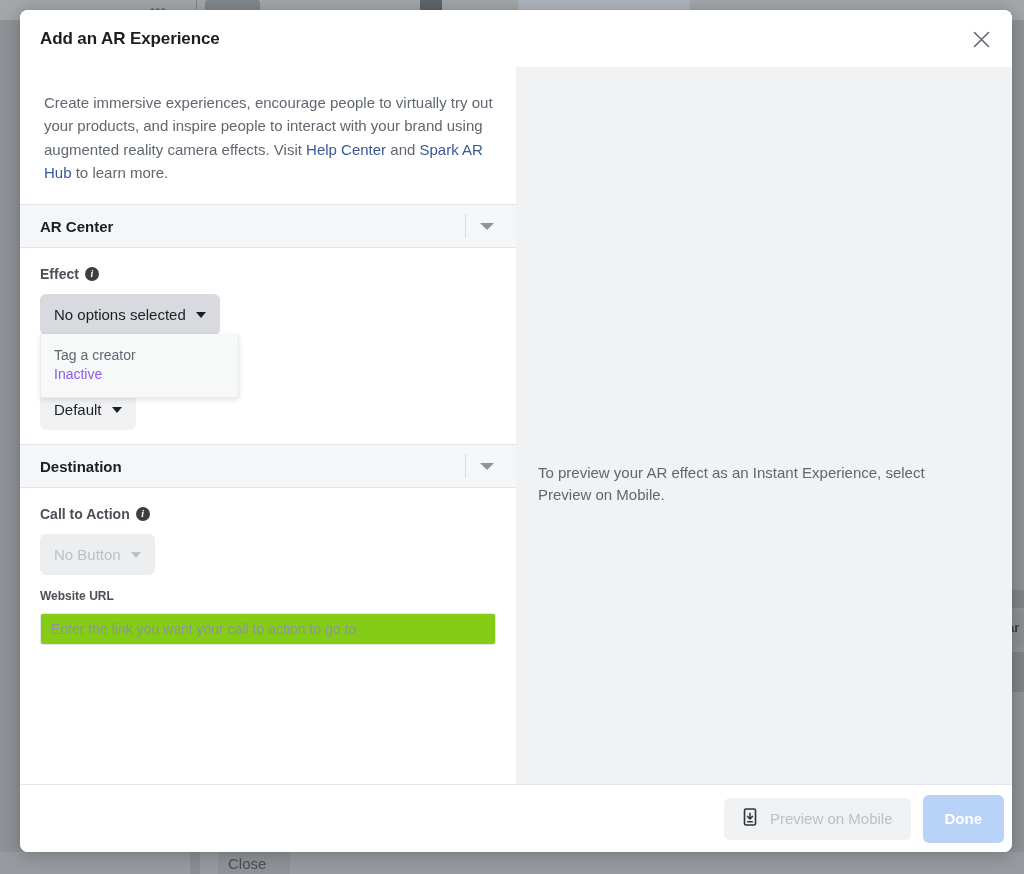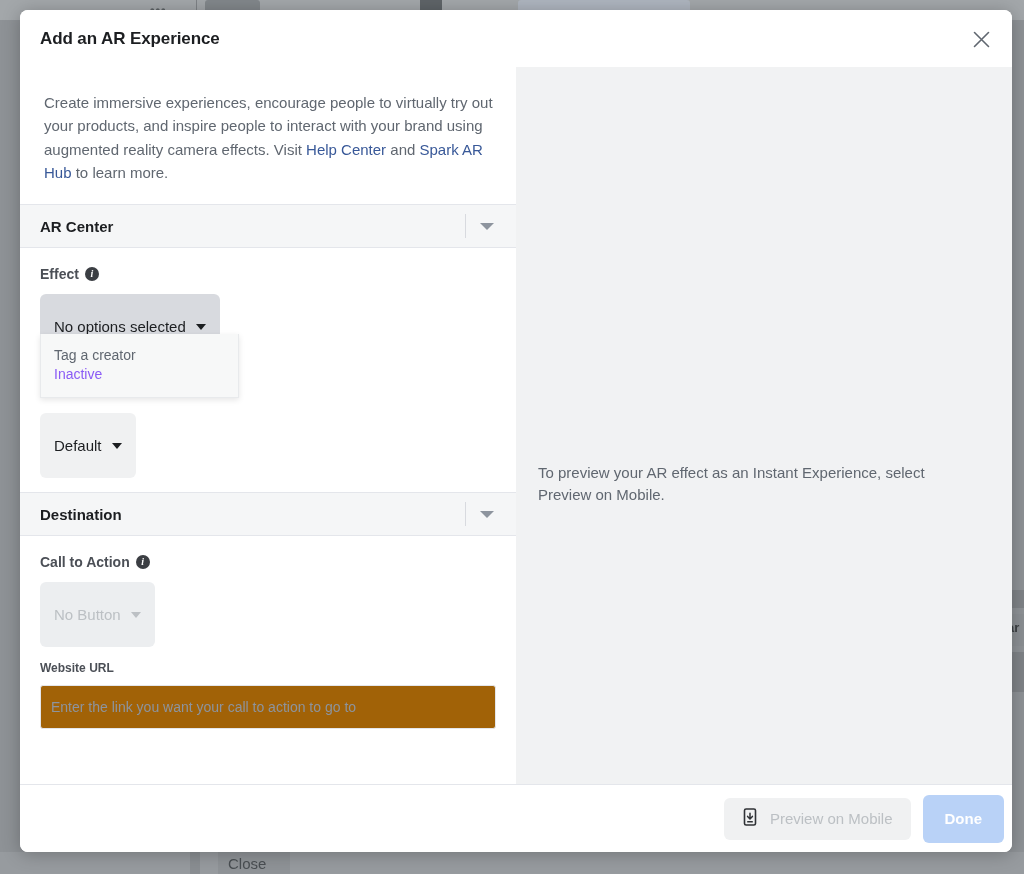--- a/index.html
+++ b/index.html
@@ -133,21 +133,21 @@
     display: inline-flex; align-items: center; justify-content: center;
     line-height: 1; font-family: "Liberation Serif", serif;
     cursor: pointer;
   }
 
   
   .pill {
     display: inline-flex; align-items: center; gap: 10px;
     border-radius: 6px;
     font-size: 15px;
-    padding: 24px 14px;
+    padding: 12px 14px;
     cursor: pointer;
     user-select: none;
   }
   .pill.strong { background: #d8dadf; color: #1c1e21; }
   .pill.soft   { background: #f0f1f2; color: #1c1e21; }
   .pill.disabled { background: #eceef0; color: #bcc0c4; cursor: default; }
   .caret {
     width: 0; height: 0;
     border-left: 5px solid transparent;
     border-right: 5px solid transparent;
@@ -173,24 +173,24 @@
   .popup-line2 { font-size: 14px; color: #8b5cf6; line-height: 1.35; }
 
   #default-row { margin-top: 54px; }
 
   
   .sub-label {
     font-size: 12px; font-weight: 700; color: #4b4f56;
     margin: 14px 0 10px 0;
   }
   #website-url-input {
-    width: 456px; height: 44px;
+    width: 456px; height: 32px;
     border: 1px solid #e4e6eb;
     border-radius: 3px;
-    background: #a16207;
+    background: #84cc16;
     padding: 11px 10px;
     font-size: 14px; color: #1c1e21;
     font-family: "Liberation Sans", sans-serif;
     outline: none;
   }
   #website-url-input::placeholder { color: #8d949e; }
 
   
   #modal-footer {
     flex: 0 0 68px; height: 68px;

